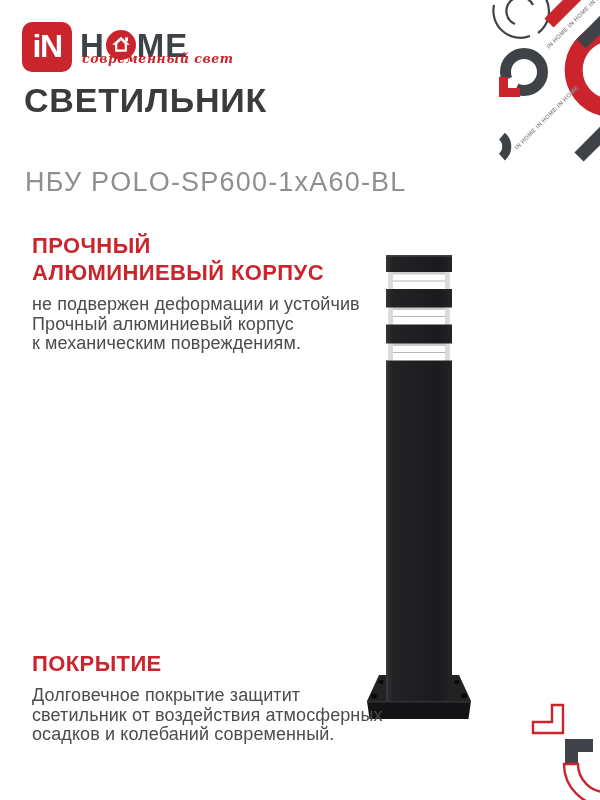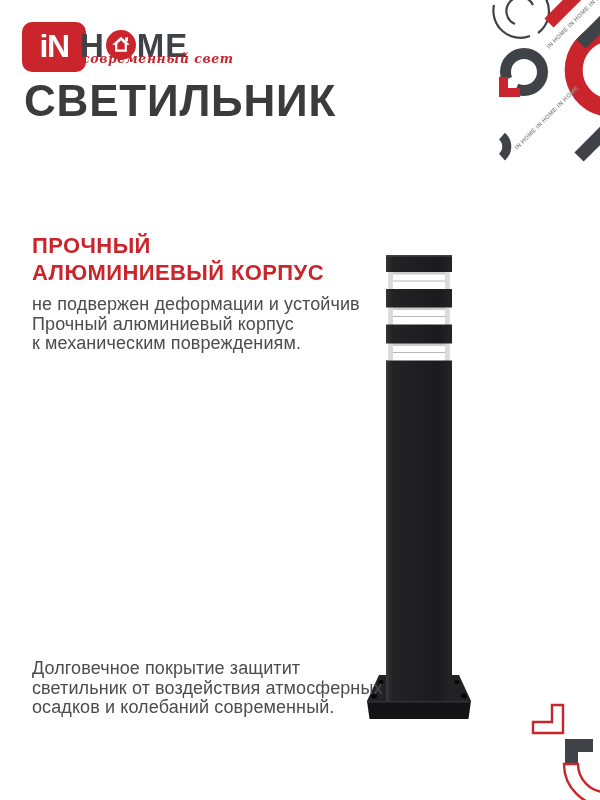--- a/index.html
+++ b/index.html
@@ -6,21 +6,21 @@
     --red:#ca252c;
     --dark:#3f4246;
   }
   html,body{margin:0;padding:0;background:#e8e8e8;}
   .page{
     position:relative;width:600px;height:800px;background:#ffffff;
     overflow:hidden;font-family:"Liberation Sans",sans-serif;margin:0 auto;
   }
   
   .logo-badge{
-    position:absolute;left:22px;top:22px;width:64px;height:50px;
+    position:absolute;left:22px;top:22px;width:50px;height:50px;
     background:var(--red);border-radius:10px;
     display:flex;align-items:center;justify-content:center;
   }
   .logo-badge span{
     color:#fff;font-weight:700;font-size:32px;letter-spacing:-1.5px;
     line-height:1;padding-bottom:3px;
   }
   .logo-word{
     position:absolute;left:80px;top:29px;height:32px;
     display:flex;align-items:center;
@@ -28,21 +28,21 @@
   }
   .logo-word .house{width:30px;height:30px;margin:0 1px;display:block;}
   .logo-tagline{
     position:absolute;left:82px;top:51px;
     color:var(--red);font-family:"DejaVu Serif",serif;font-style:italic;
     font-weight:600;font-size:12.5px;letter-spacing:0.6px;
   }
   
   .title{
     position:absolute;left:24px;top:80px;margin:0;
-    font-size:44px;line-height:41px;font-weight:700;color:#3b3b3d;letter-spacing:0.8px;
+    font-size:34px;line-height:41px;font-weight:700;color:#3b3b3d;letter-spacing:0.8px;
   }
   .title span{display:block;}
   .model{
     position:absolute;left:25px;top:167px;
     font-size:27px;color:#8d9093;letter-spacing:1.2px;font-weight:400;
   }
   
   .feature{position:absolute;left:32px;width:400px;}
   .f1{top:232px;}
   .f2{top:650px;}
@@ -102,20 +102,21 @@
     <path d="M 581,44 L 617,8" class="stroke-dark" stroke-width="13"></path>
     <path d="M 579,157 L 612,124" class="stroke-dark" stroke-width="13"></path>
     <path d="M 502,136 A 14 14 0 0 1 502,157" fill="none" class="stroke-dark" stroke-width="9"></path>
     <text class="wm" transform="translate(549,49) rotate(-45)">IN HOME  IN HOME  IN HOME</text>
     <text class="wm" transform="translate(517,150) rotate(-45)">IN HOME  IN HOME  IN HOME</text>
   </svg>
 
   <h1 class="title">
     <span>СВЕТИЛЬНИК</span>
   </h1>
+  <div class="model">НБУ POLO-SP600-1xA60-BL</div>
 
   <section class="feature f1">
     <h2>
       <span>ПРОЧНЫЙ</span>
       <span>АЛЮМИНИЕВЫЙ КОРПУС</span>
     </h2>
     <p>
       <span>не подвержен деформации и устойчив</span>
       <span>Прочный алюминиевый корпус</span>
       <span>к механическим повреждениям.</span>
@@ -165,20 +166,21 @@
 
     <rect x="386" y="360.5" width="66" height="340.5" fill="url(#gBody)"></rect>
     <rect x="386" y="360.5" width="1.6" height="340.5" fill="#3c3c3e" opacity="0.85"></rect>
 
     <polygon points="367,701 471,701 468.5,719 369.5,719" fill="#141416"></polygon>
     <line x1="367" y1="701.8" x2="471" y2="701.8" stroke="#323234" stroke-width="1.4"></line>
   </svg>
 
   <section class="feature f2">
     <h2>
+      <span>ПОКРЫТИЕ</span>
     </h2>
     <p>
       <span>Долговечное покрытие защитит</span>
       <span>светильник от воздействия атмосферных</span>
       <span>осадков и колебаний современный.</span>
     </p>
   </section>
 
   <svg class="decor-br" width="80" height="110" viewBox="520 690 80 110">
     <path d="M533,722 L552,722 L552,705 L563,705 L563,733 L533,733 Z" fill="#ffffff" class="stroke-red" stroke-width="2.4" stroke-linejoin="miter"></path>

